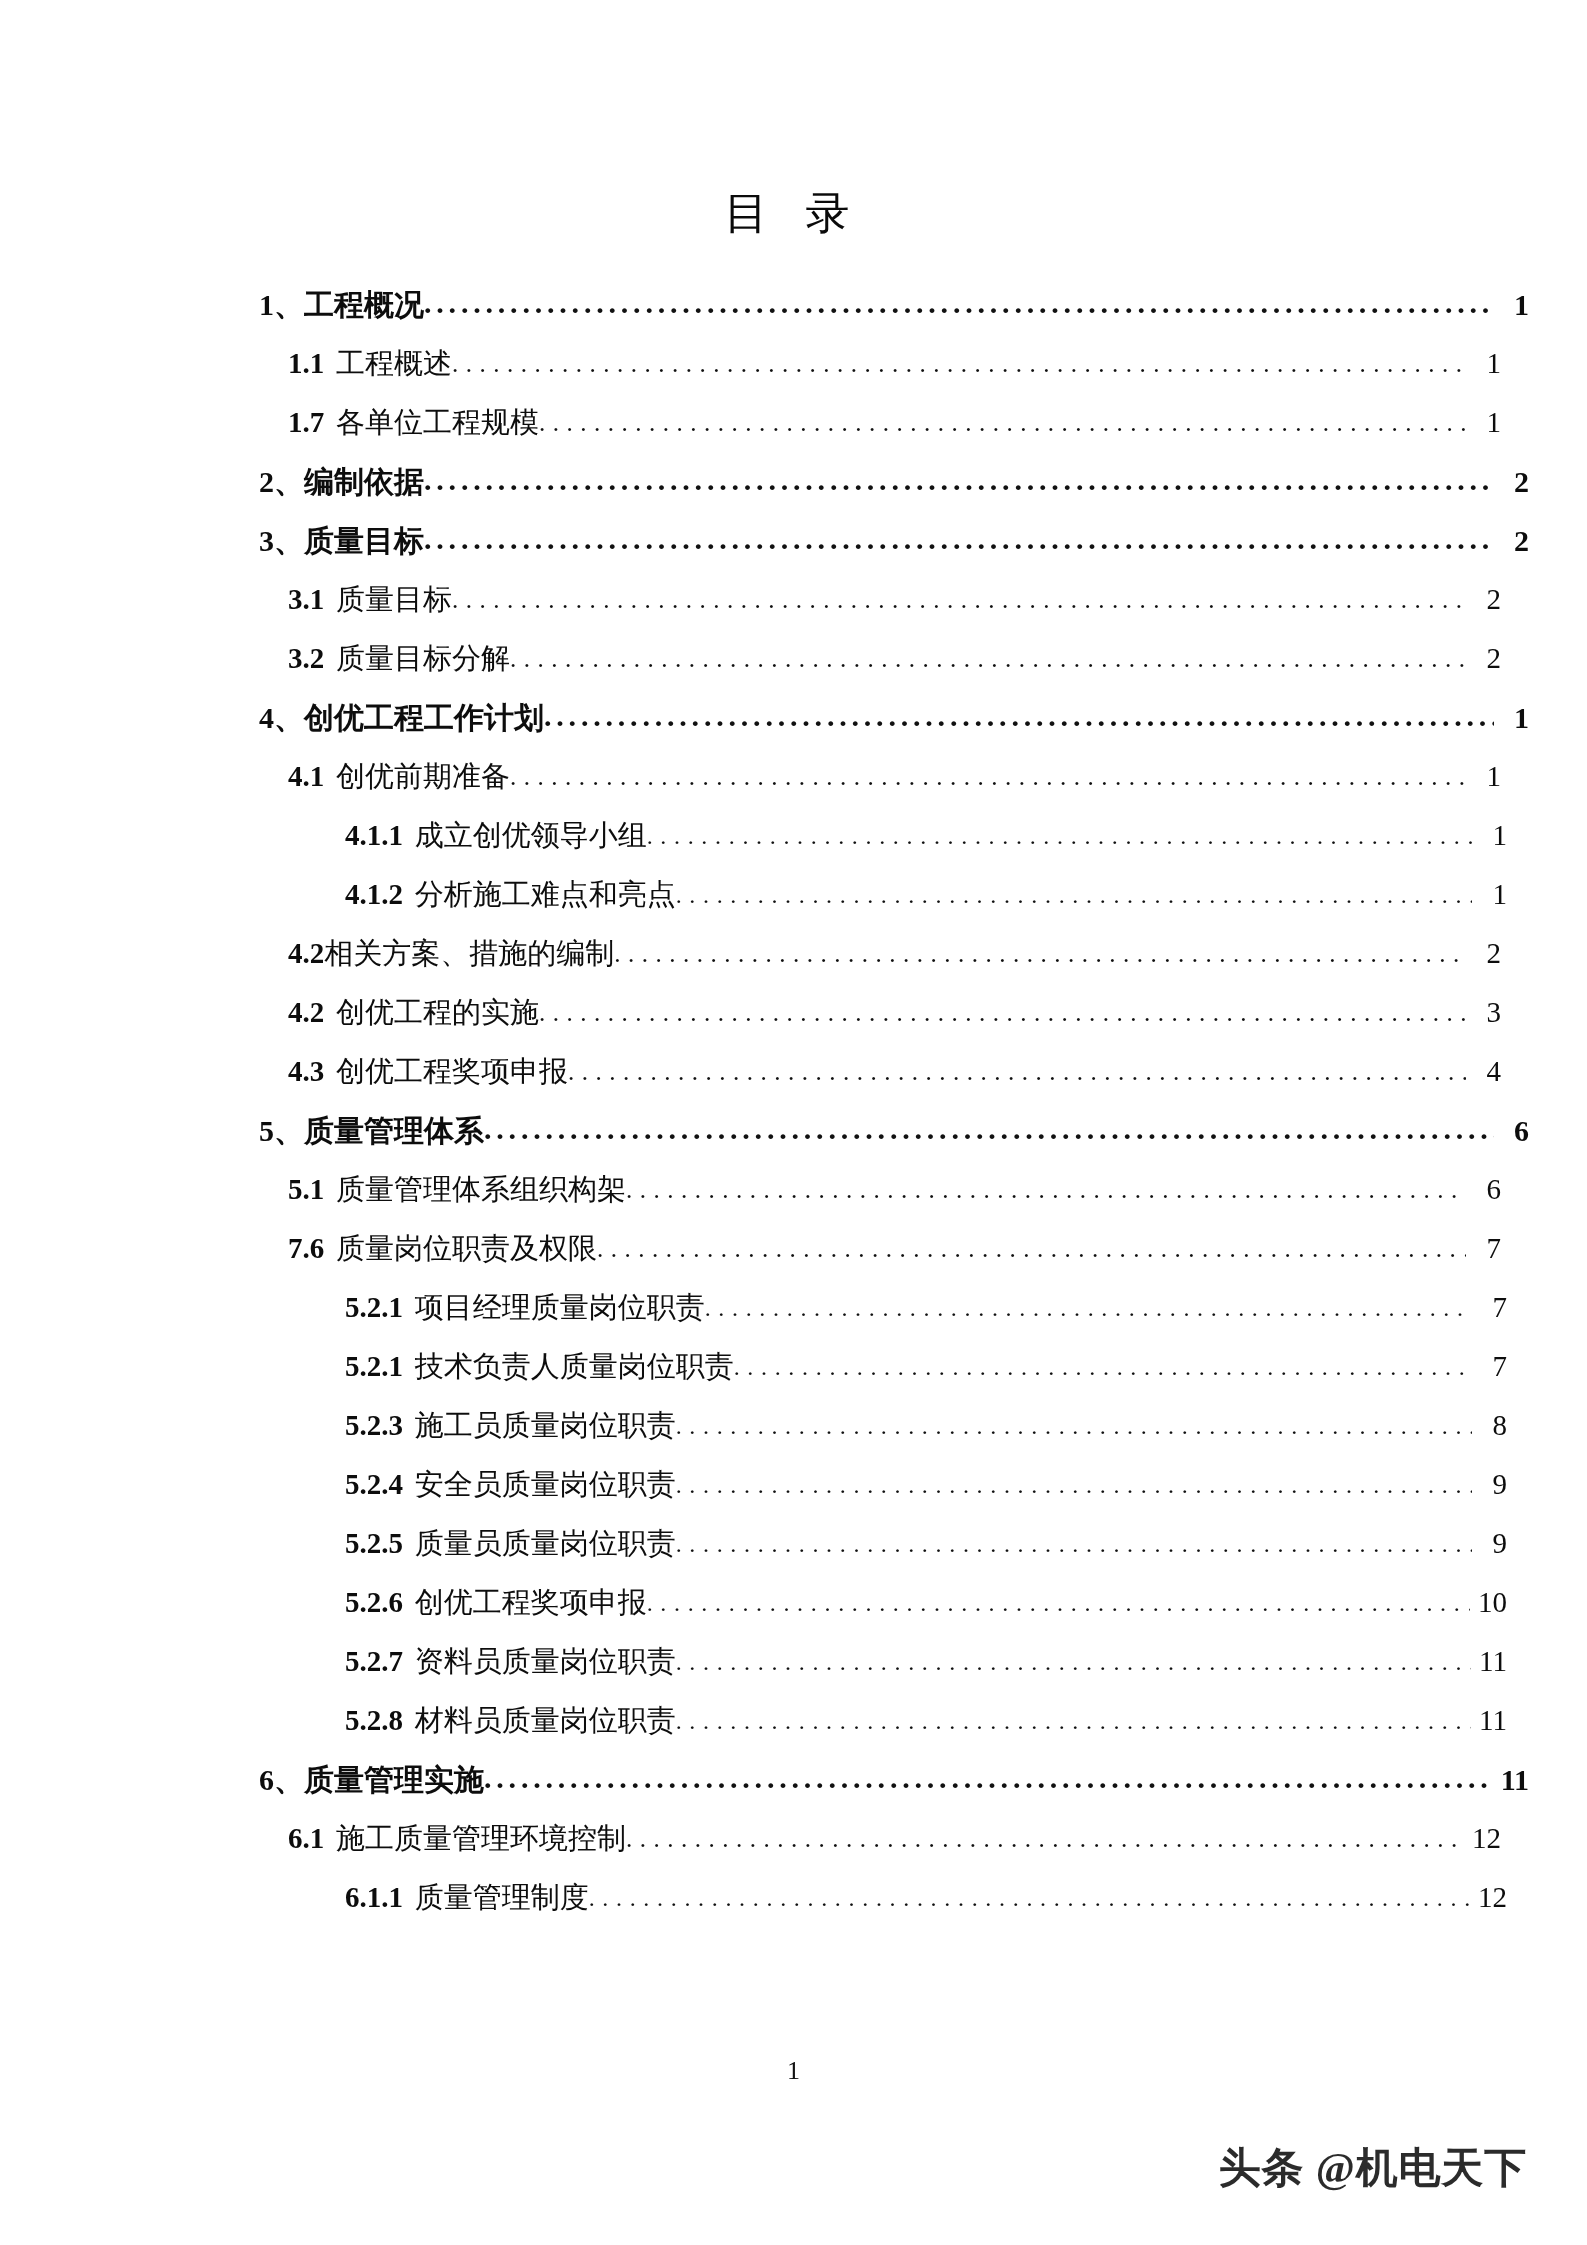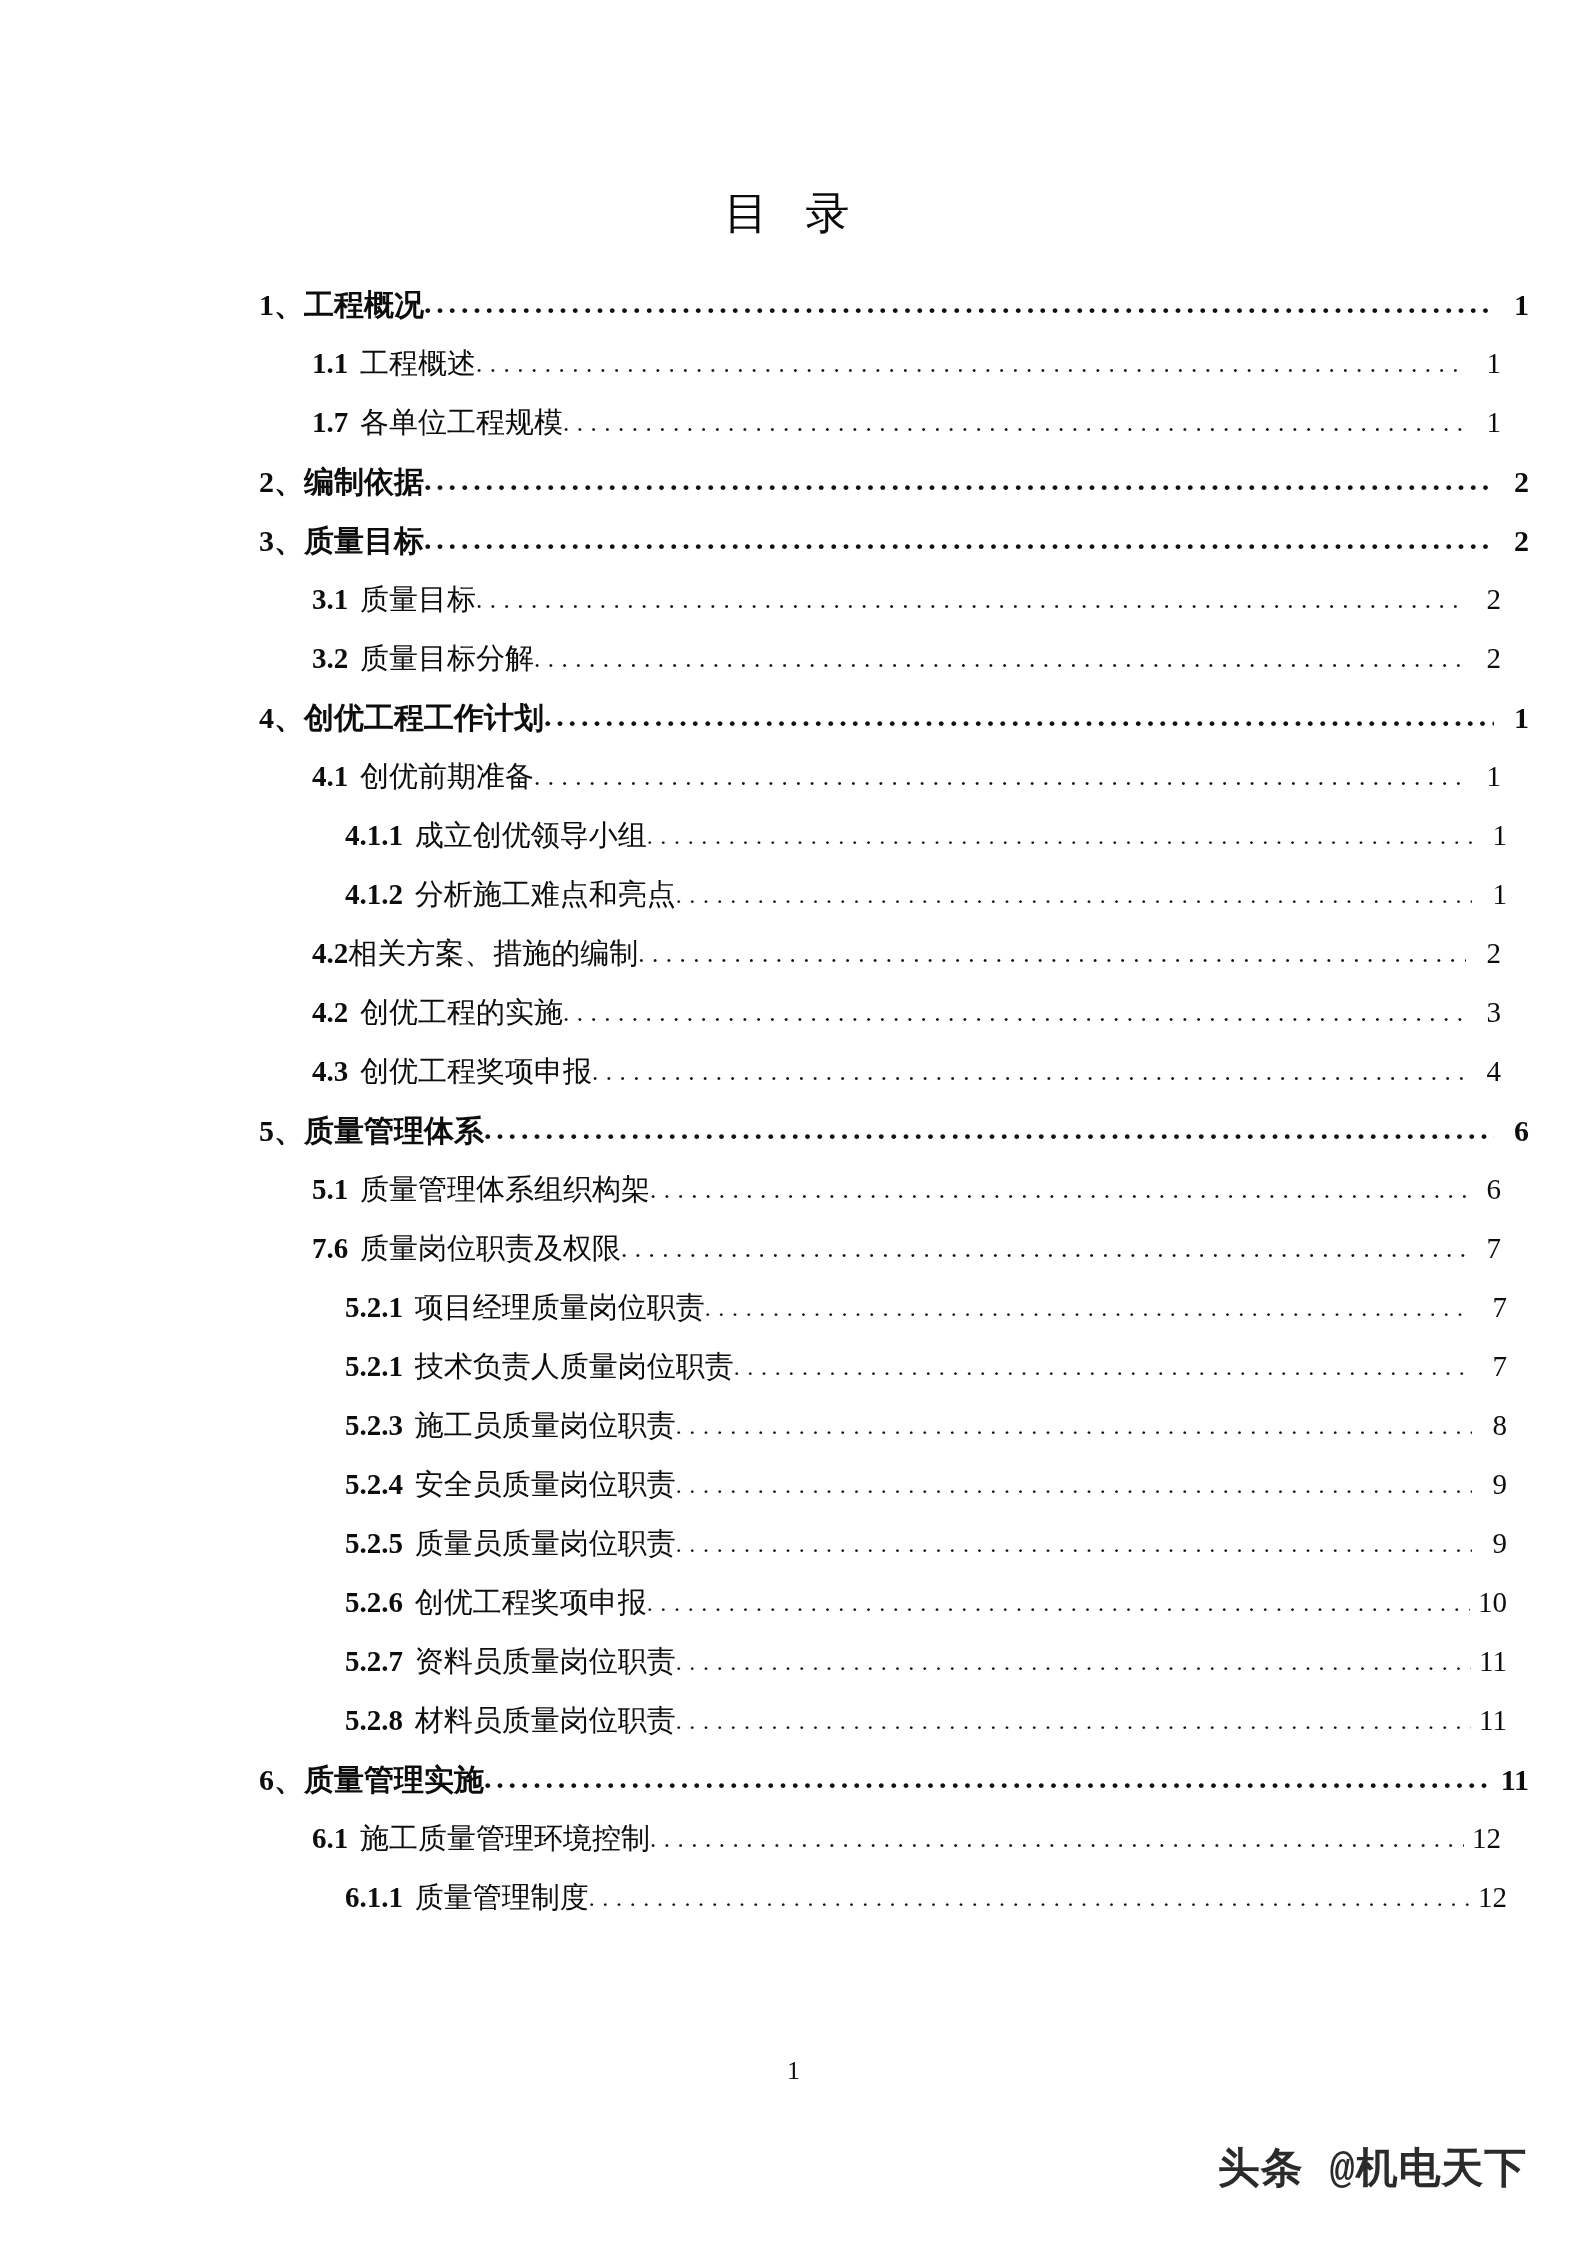--- a/index.html
+++ b/index.html
@@ -88,21 +88,21 @@
   .lvl1 .toc-page { font-size: 30px; font-weight: 700; min-width: 34px; }
 
   
   .lvl2 {
     padding-left: 288px;
     padding-right: 86px;
     font-size: 29px;
     font-weight: 400;
     margin-bottom: 30px;
   }
-  .lvl2 .toc-label { font-weight: 400; margin-left: 24px; }
+  .lvl2 .toc-label { font-weight: 400; }
   .lvl2 .toc-num { font-weight: 700; }
   .lvl2 .toc-dots::after { font-size: 25px; letter-spacing: 0.30em; }
   .lvl2 .toc-page { font-size: 29px; min-width: 34px; }
 
   
   .lvl3 {
     padding-left: 345px;
     padding-right: 80px;
     font-size: 29px;
     font-weight: 400;
@@ -122,21 +122,21 @@
     right: 0;
     top: 2056px;
     text-align: center;
     font-size: 26px;
     color: #111;
   }
   .watermark {
     position: absolute;
     right: 60px;
     top: 2140px;
-    font-family: Liberation Mono, monospace;
+    font-family: Liberation Serif, serif;
     font-size: 42px;
     font-weight: 700;
     color: #1a1a1a;
     letter-spacing: 0.02em;
     white-space: nowrap;
     opacity: 0.92;
   }
 </style>
 </head>
 <body>

